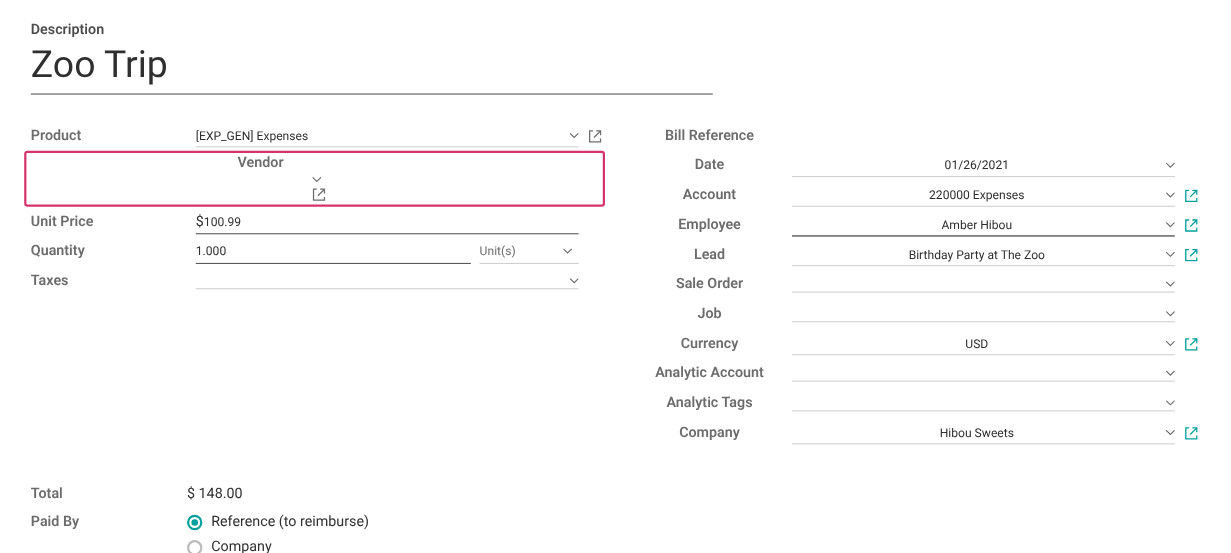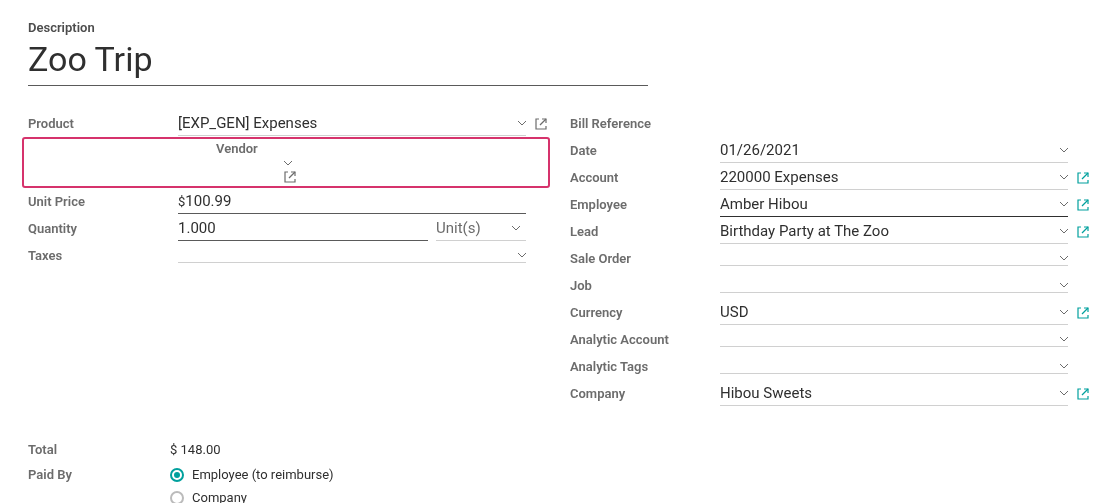--- a/index.html
+++ b/index.html
@@ -32,20 +32,21 @@
     }
     .columns {
       display: flex;
       gap: 22px;
     }
     .col {
       width: 520px;
     }
     .col-right {
       width: 520px;
+      text-align: center;
     }
     .field-row {
       display: flex;
       align-items: center;
       min-height: 27px;
       position: relative;
     }
     .field-label {
       width: 150px;
       font-weight: 600;
@@ -62,21 +63,21 @@
       position: relative;
     }
     .field-value-wrap.strong-border {
       border-bottom: 1px solid #5a5a5a;
     }
     .field-value-wrap.dark-border {
       border-bottom: 1px solid #2f2f2f;
     }
     .field-value {
       flex: 1;
-      font-size: 15px;
+      font-size: 11px;
       color: #2f2f2f;
     }
     .prefix {
       color: #2f2f2f;
       margin-right: 0;
     }
     .caret {
       width: 8px;
       height: 8px;
       display: inline-flex;
@@ -458,21 +459,21 @@
 <div class="bottom-section">
   <div class="total-row">
     <div class="total-label">Total</div>
     <div class="total-value">$ 148.00</div>
   </div>
   <div class="paidby-row">
     <div class="total-label">Paid By</div>
     <div class="paidby-options">
       <div class="radio-opt">
         <span class="radio checked"></span>
-        <span class="radio-label">Employee (to reimburse)</span>
+        <span class="radio-label">Reference (to reimburse)</span>
       </div>
       <div class="radio-opt">
         <span class="radio"></span>
         <span class="radio-label">Company</span>
       </div>
     </div>
   </div>
 </div>
 
 </body></html>

